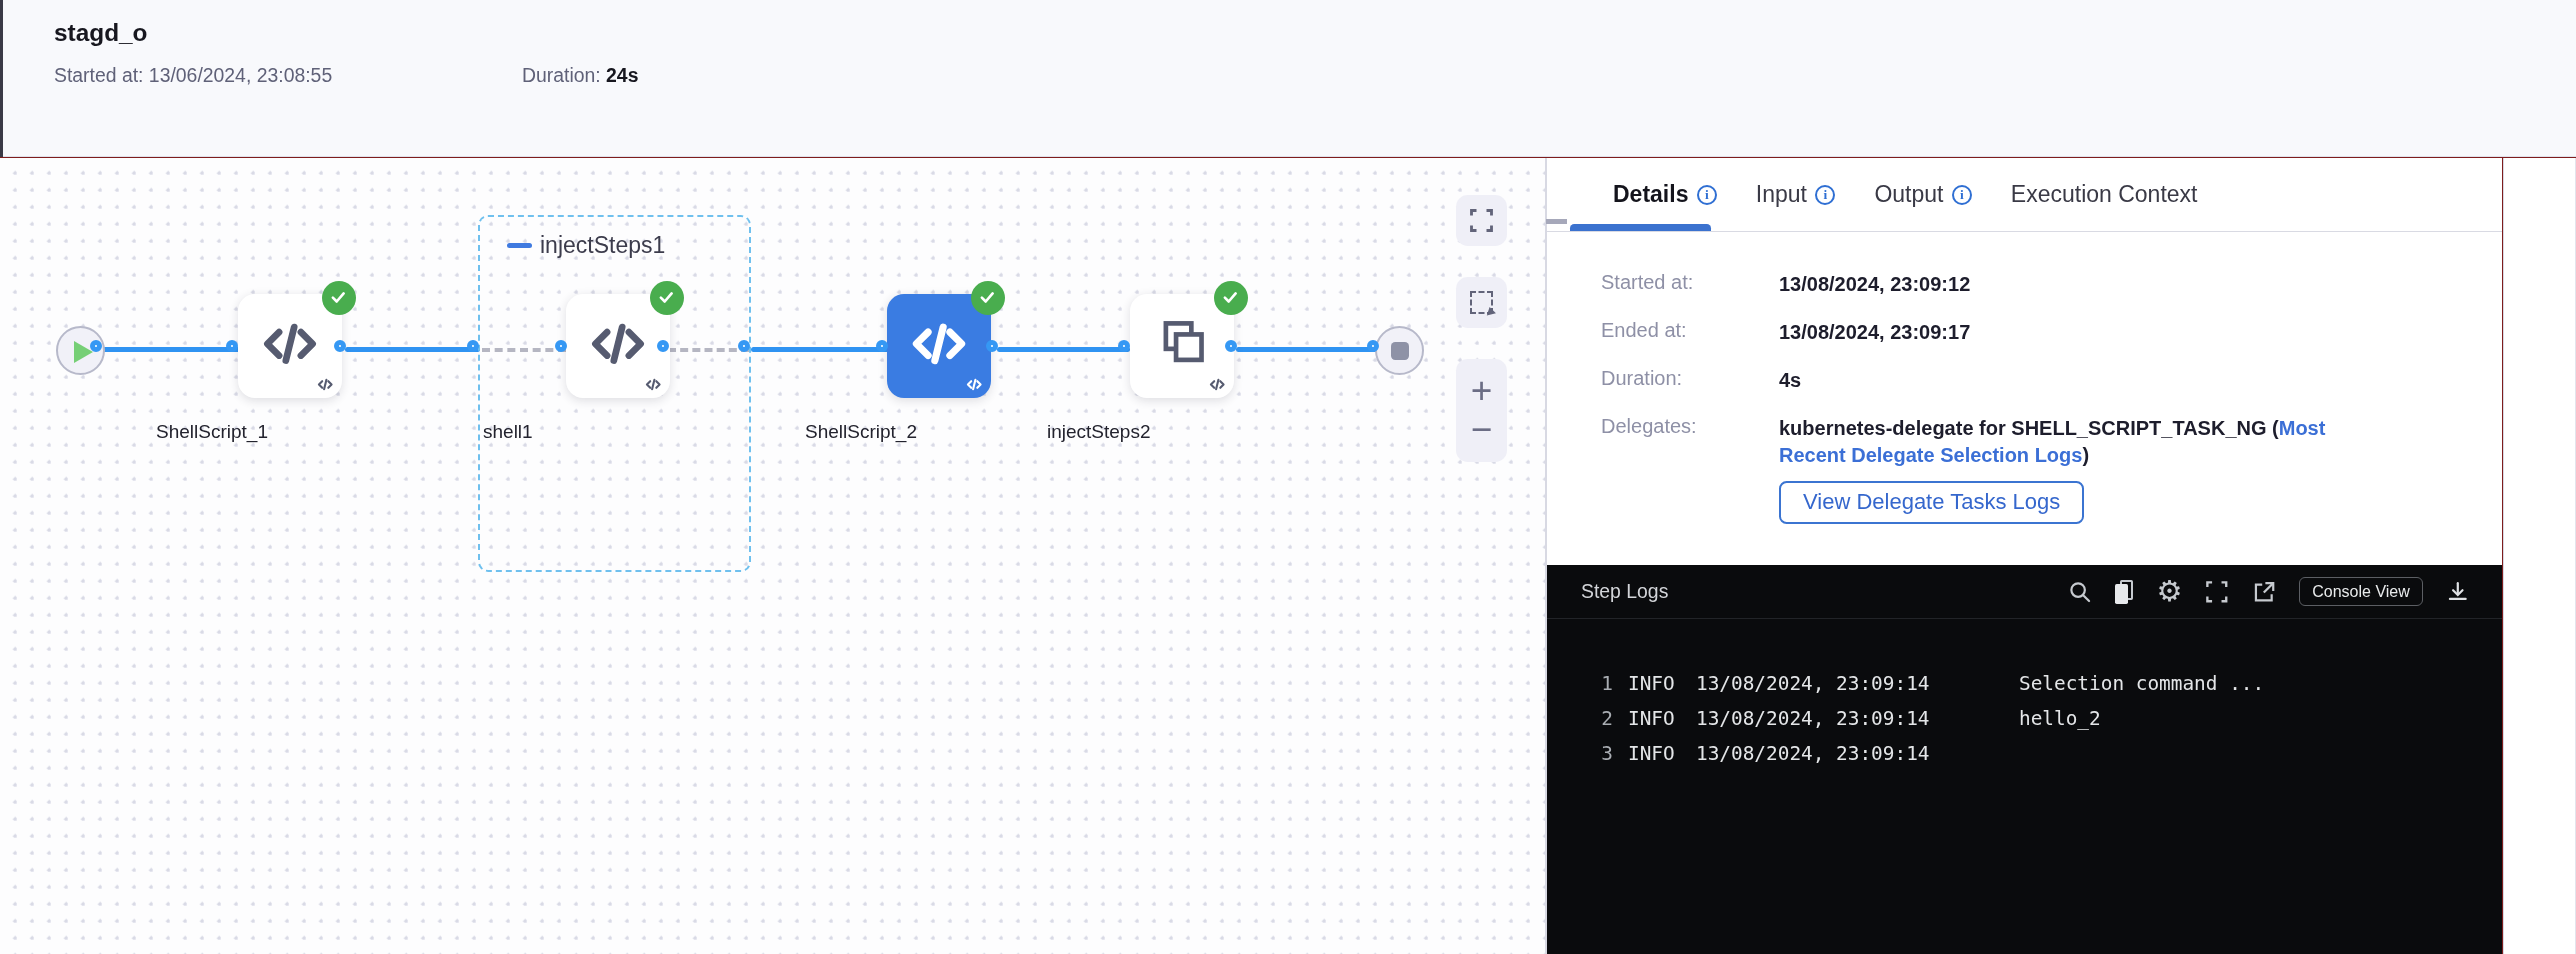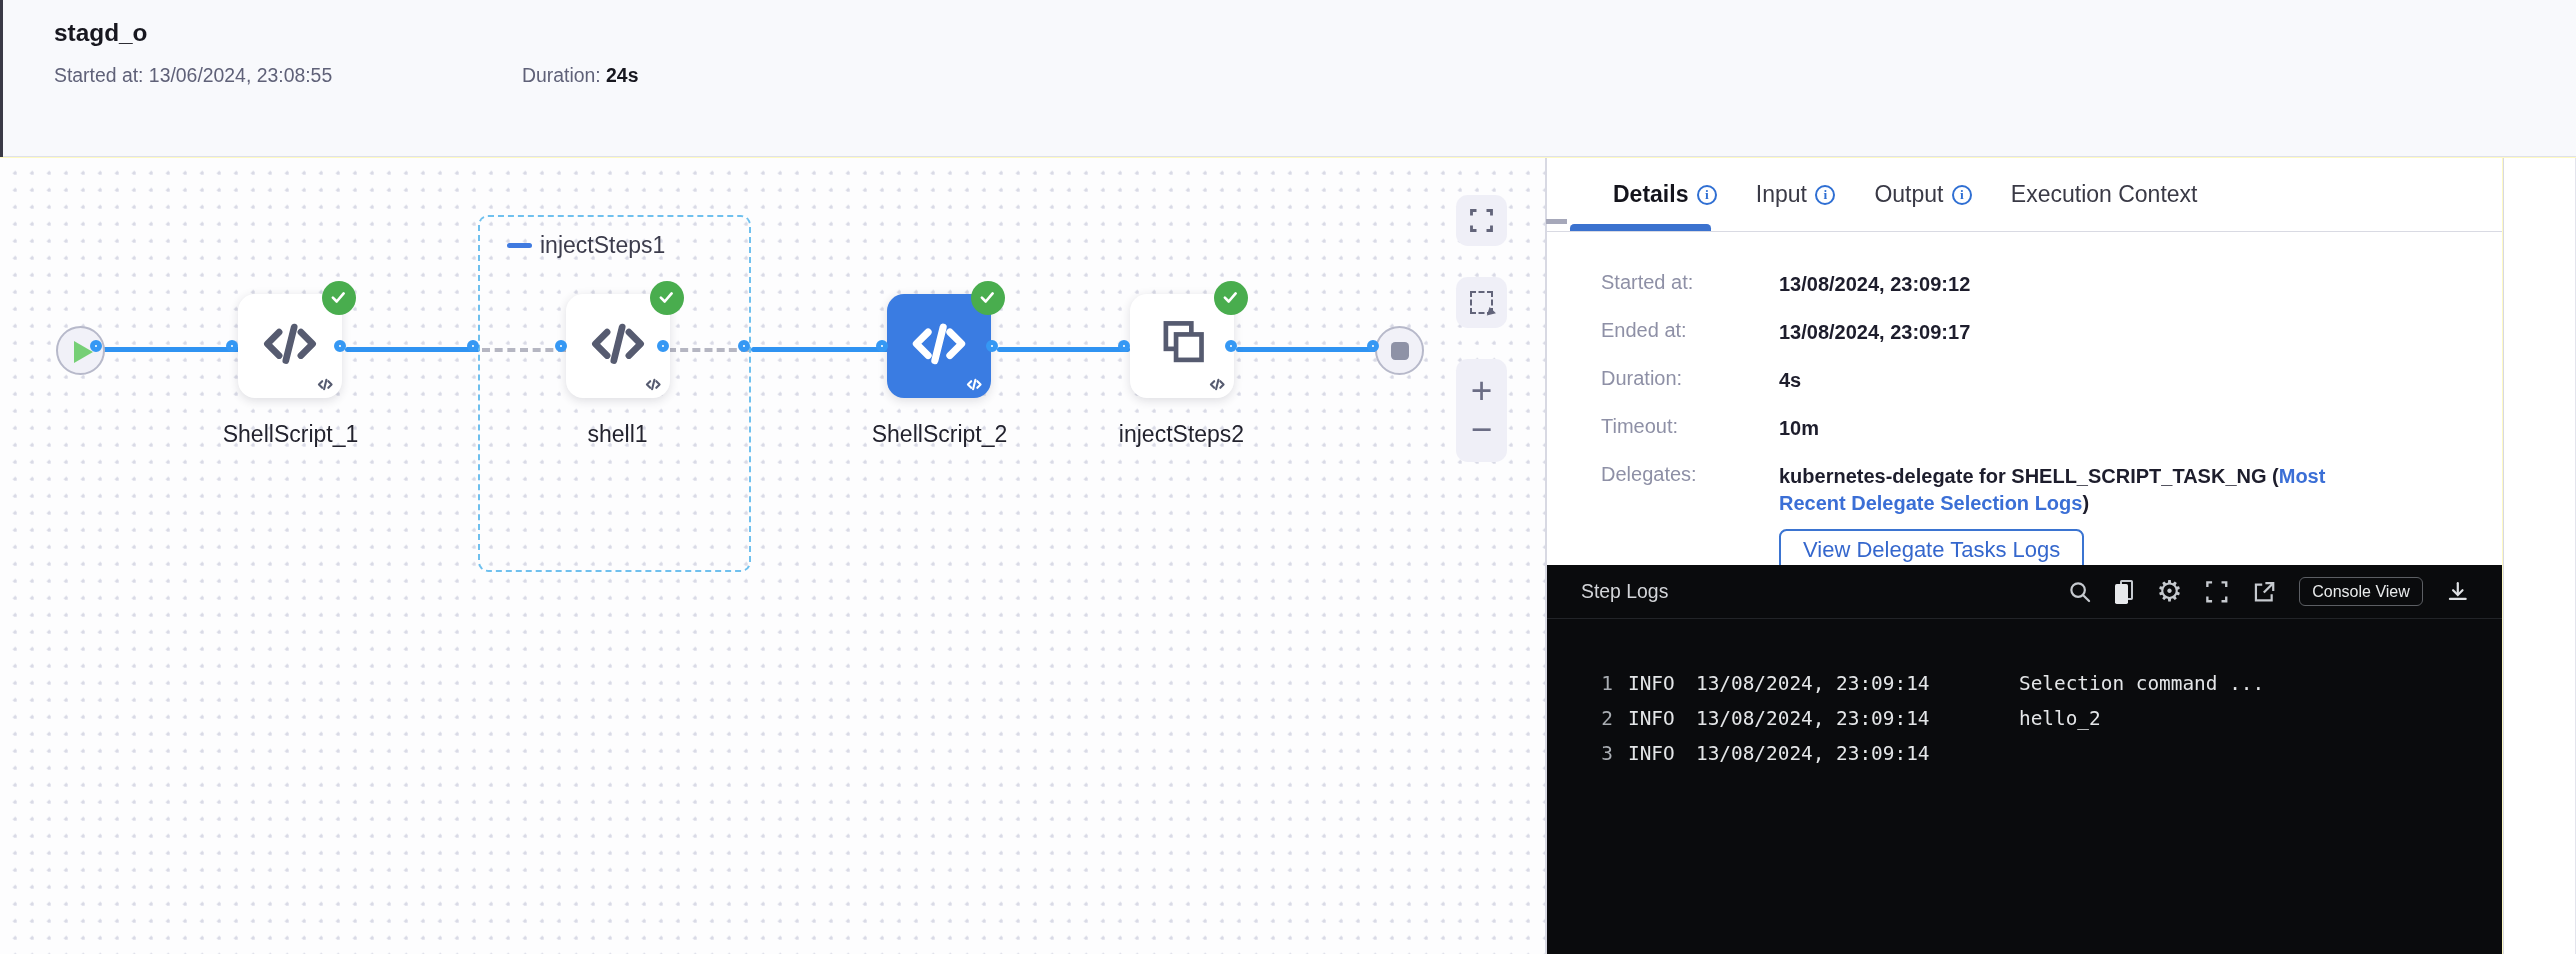--- a/index.html
+++ b/index.html
@@ -1,17 +1,17 @@
 <!DOCTYPE html>
 <html style="font-size:13.5px"><head>
 <meta charset="utf-8">
 <style>
   * { margin:0; padding:0; box-sizing:border-box; }
   html,body { width:2576px; height:955px; font-family:"Liberation Sans", sans-serif; background:#fff; }
-  .app { position:relative; width:2576px; height:955px; overflow:hidden; background:#fef9c3; }
+  .app { position:relative; width:2576px; height:955px; overflow:hidden; background:#7f1d1d; }
 
   
   .top-header { position:absolute; left:0; top:0; width:2576px; height:157px; background:#f8f9fc; border-bottom:1.7px solid #dfe1ea; }
   .edge-strip { position:absolute; left:0; top:0; width:2.5px; height:157px; background:#3a3a46; }
   .stage-title { position:absolute; left:54px; top:18.5px; font-size:24.4px; font-weight:bold; color:#17171f; }
   .meta-row { position:absolute; left:54px; top:64px; font-size:19.4px; color:#5f6178; }
   .meta-duration { position:absolute; left:522px; top:64px; font-size:19.4px; color:#5f6178; }
   .meta-duration b { color:#17171f; font-weight:700; }
 
   
@@ -27,21 +27,21 @@
   .play-tri { position:absolute; left:16px; top:12.6px; width:0; height:0; border-left:19.4px solid #76cf76; border-top:11px solid transparent; border-bottom:11px solid transparent; }
   .stop-sq { position:absolute; left:13.5px; top:13.5px; width:18.5px; height:18.5px; border-radius:4.2px; background:#8e92a6; }
 
   .step-card { position:absolute; top:136px; width:104px; height:104px; background:#fff; border-radius:17px;
                box-shadow:0 2.5px 10px rgba(40,41,61,.14); z-index:3; }
   .step-card.blue { background:#3a7ce2; }
   .card-icon { position:absolute; left:50%; top:50%; transform:translate(-50%,-54%); }
   .corner-glyph { position:absolute; right:7.6px; bottom:5.9px; }
   .badge { position:absolute; right:-13.5px; top:-13.5px; width:34px; height:34px; border-radius:50%; background:#49ad4e; z-index:5;
            display:flex; align-items:center; justify-content:center; }
-  .step-label { position:absolute; top:263px; width:269px; text-align:center; font-size:23px; color:#23232e; z-index:3; }
+  .step-label { position:absolute; top:263px; width:269px; text-align:left; font-size:19px; color:#23232e; z-index:3; }
 
   .group-box { position:absolute; left:478px; top:57px; width:273px; height:357px; border:2.5px dashed #6fc0ee; border-radius:10px; z-index:1; }
   .group-head { position:absolute; left:27px; top:15px; display:flex; align-items:center; gap:8px; }
   .minus-bar { width:25px; height:5.9px; border-radius:3.4px; background:#3f7ae0; }
   .group-label { font-size:23px; color:#3c3c4c; }
 
   .canvas-controls { position:absolute; left:1456px; top:37px; width:51px; z-index:6; }
   .ctl-btn { width:51px; background:#efeff7; border-radius:11.8px; margin-bottom:31px; display:flex; flex-direction:column; align-items:center; justify-content:center; color:#62647a; cursor:pointer; }
   .ctl-sm { height:51px; }
   .ctl-tall { height:103px; justify-content:space-around; padding:11.8px 0; }
@@ -297,24 +297,20 @@
         <div class="dlabel">Started at:</div>
         <div class="dvalue">13/08/2024, 23:09:12</div>
       </div>
       <div class="drow">
         <div class="dlabel">Ended at:</div>
         <div class="dvalue">13/08/2024, 23:09:17</div>
       </div>
       <div class="drow">
         <div class="dlabel">Duration:</div>
         <div class="dvalue">4s</div>
-      </div>
-      <div class="drow">
-        <div class="dlabel">Timeout:</div>
-        <div class="dvalue">10m</div>
       </div>
       <div class="drow">
         <div class="dlabel">Delegates:</div>
         <div class="dvalue"><span>kubernetes-delegate for SHELL_SCRIPT_TASK_NG (</span><span class="dlink">Most Recent Delegate Selection Logs</span><span>)</span></div>
         <button class="delegate-btn">View Delegate Tasks Logs</button>
       </div>
     </div>
 
     <div class="logs">
       <div class="logs-header">

